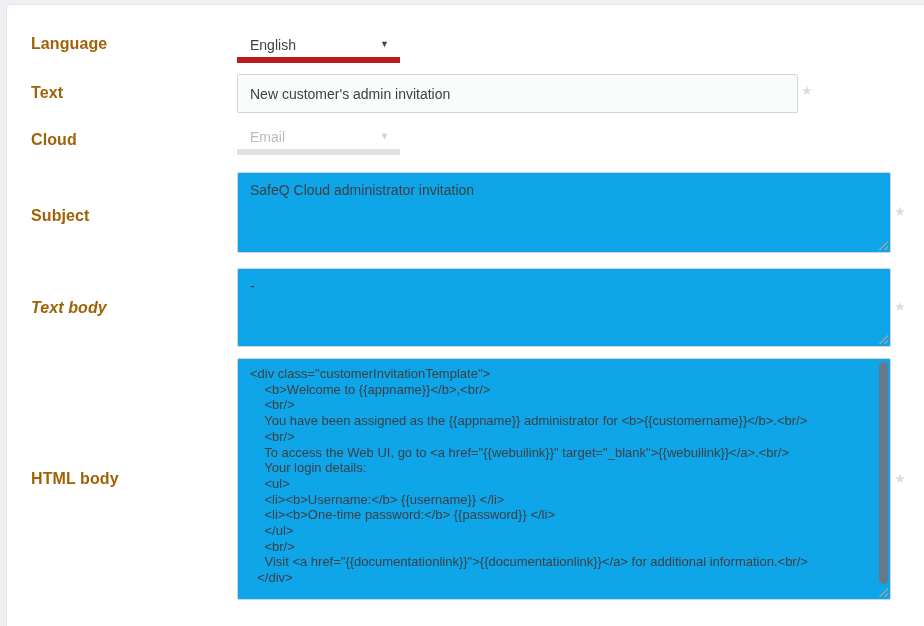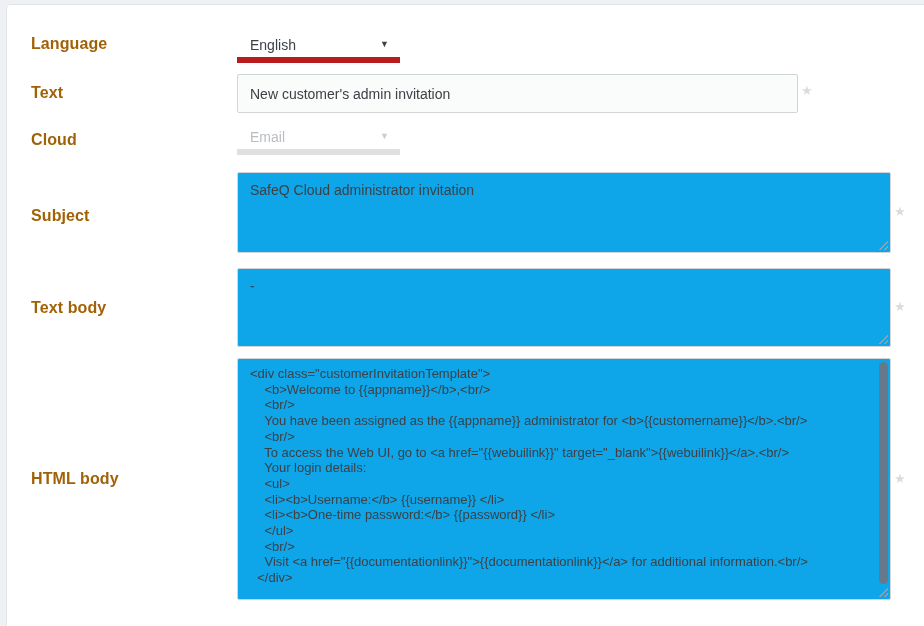--- a/index.html
+++ b/index.html
@@ -83,21 +83,21 @@
       <span class="caret">▼</span>
     </div>
 
     <div class="field-label" style="top:203px;">Subject</div>
     <div class="ta-wrap" style="top:167px; height:81px;">
       <textarea style="">SafeQ Cloud administrator invitation</textarea>
       <div class="resize-handle"></div>
     </div>
     <span class="star" style="left:887px; top:200px;">★</span>
 
-    <div class="field-label" style="top:295px;">Text body</div>
+    <div class="field-label" style="top:295px;font-style:italic;">Text body</div>
     <div class="ta-wrap" style="top:263px; height:79px;">
       <textarea style="">-</textarea>
       <div class="resize-handle"></div>
     </div>
     <span class="star" style="left:887px; top:295px;">★</span>
 
     <div class="field-label" style="top:466px;">HTML body</div>
     <div class="ta-wrap" style="top:353px; height:242px;">
       <textarea class="code" wrap="off" style="">&lt;div class="customerInvitationTemplate"&gt;
     &lt;b&gt;Welcome to {{appname}}&lt;/b&gt;,&lt;br/&gt;

